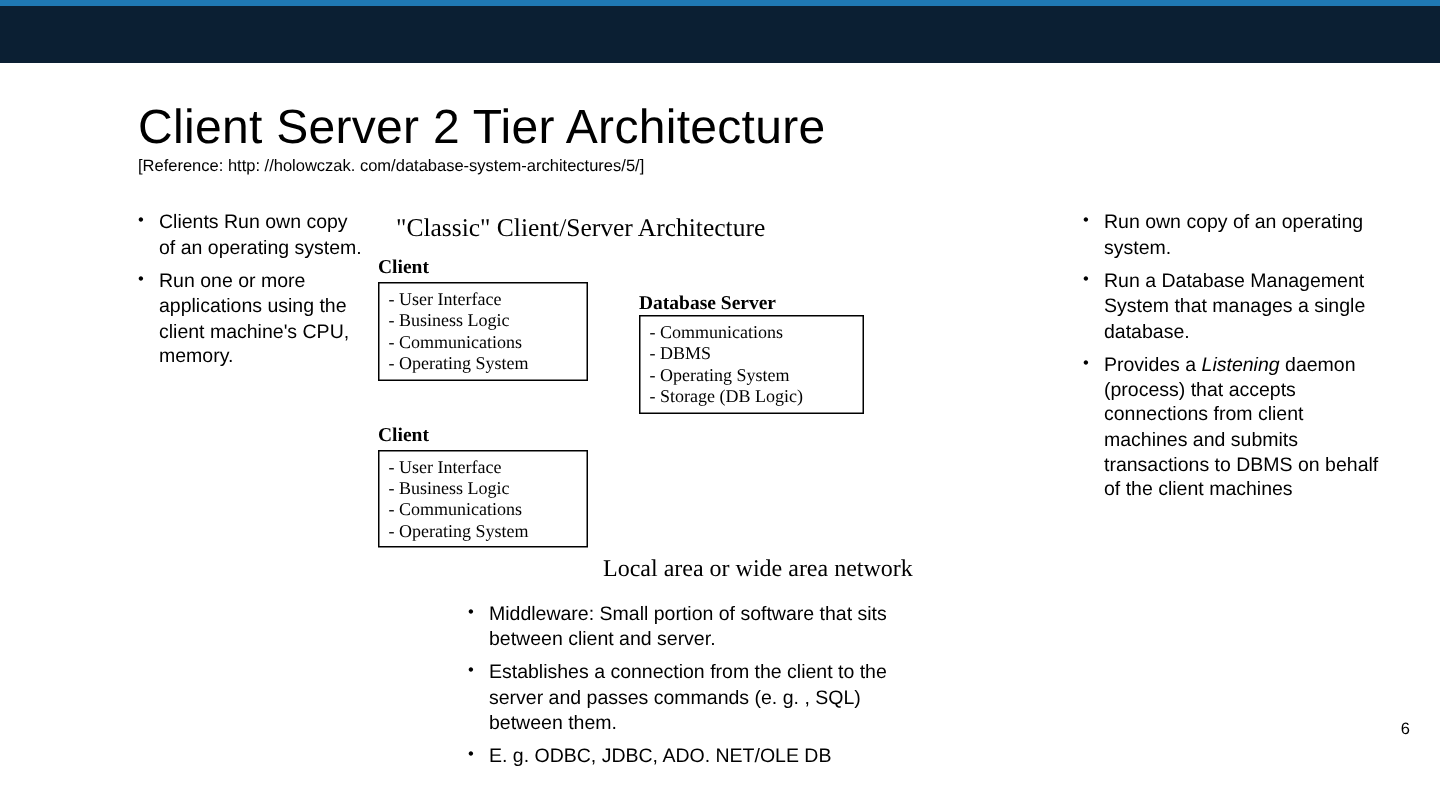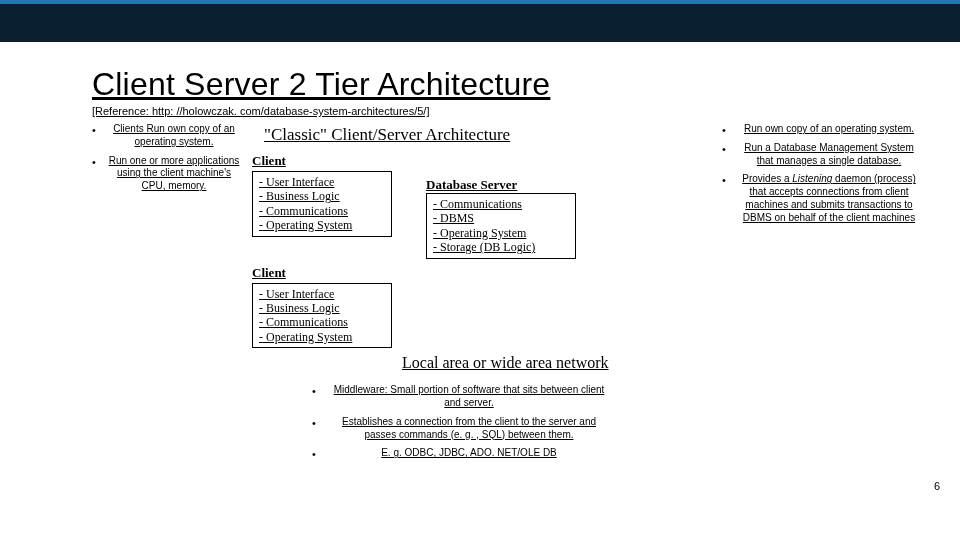--- a/index.html
+++ b/index.html
@@ -1,27 +1,27 @@
 <!DOCTYPE html>
 <html><head>
 <meta charset="utf-8">
 <style>
   * { box-sizing: border-box; margin: 0; padding: 0; }
   html, body { width: 960px; height: 540px; font-family: Arial, Helvetica, sans-serif; background: #fff; color: #000; }
-  .slide { position: relative; width: 960px; height: 520px; overflow: hidden; text-decoration: underline; }
+  .slide { position: relative; width: 960px; height: 520px; overflow: hidden; }
   .top-band { height: 42px; background: #0b1f33; border-top: 4px solid #1f78b4; }
   .content { padding: 24px 38px 0 92px; }
   .title { font-size: 32px; font-weight: 400; letter-spacing: 0.2px; margin-bottom: 2px; }
-  .reference { font-size: 11px; margin-bottom: 6px; }
+  .reference { font-size: 11px; margin-bottom: 23px; }
   .columns { display: flex; gap: 10px; align-items: flex-start; }
   .col-left { width: 150px; }
   .col-mid { width: 380px; }
   .col-right { width: 200px; margin-left: auto; }
   ul.bul { list-style: none; }
-  ul.bul > li { position: relative; font-size: 10px; line-height: 1.28; padding-left: 14px; margin-bottom: 6px; text-align: center; }
+  ul.bul > li { position: relative; font-size: 13px; line-height: 1.28; padding-left: 14px; margin-bottom: 6px; }
   ul.bul > li::before { content: "•"; position: absolute; left: 0; top: 0; font-size: 11px; }
   .em { font-style: italic; }
   .diagram { margin-top: 2px; }
   .dia-title { font-family: "Times New Roman", Times, serif; font-size: 17px; margin-bottom: 8px; margin-left: 12px; }
   .dia-row { display: flex; align-items: flex-start; gap: 34px; }
   .client-stack { display: flex; flex-direction: column; gap: 28px; }
   .cbox-wrap { }
   .box-label { font-family: "Times New Roman", Times, serif; font-size: 13px; font-weight: bold; margin-bottom: 2px; }
   .box { border: 1px solid #000; padding: 3px 6px; font-family: "Times New Roman", Times, serif; font-size: 12px; line-height: 1.2; }
   .client-box { width: 140px; }

